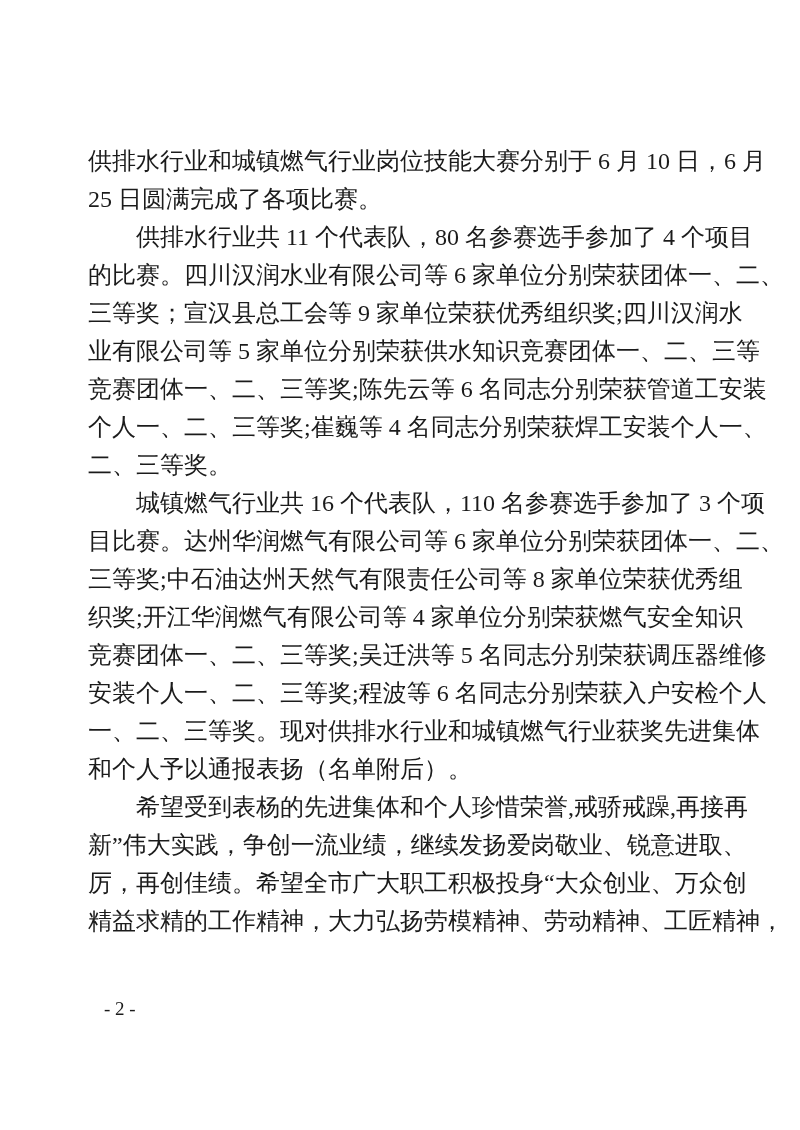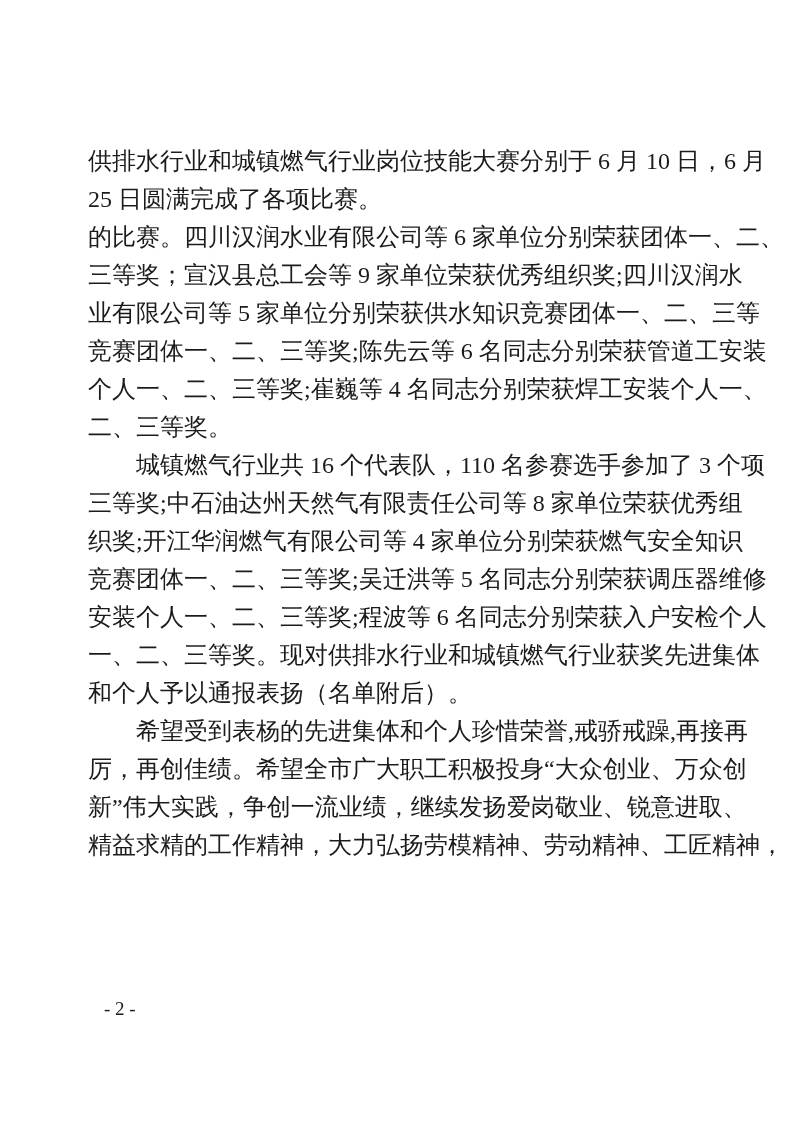--- a/index.html
+++ b/index.html
@@ -47,32 +47,34 @@
     white-space: pre;
   }
 </style>
 </head>
 <body>
 
 <div class="page">
   <div class="doc-body" id="doc-body">
       <div class="line full">供排水行业和城镇燃气行业岗位技能大赛分别于 6 月 10 日，6 月</div>
       <div class="line">25 日圆满完成了各项比赛。</div>
+      <div class="line full indent">供排水行业共 11 个代表队，80 名参赛选手参加了 4 个项目</div>
       <div class="line full">的比赛。四川汉润水业有限公司等 6 家单位分别荣获团体一、二、</div>
       <div class="line full">三等奖；宣汉县总工会等 9 家单位荣获优秀组织奖;四川汉润水</div>
       <div class="line full">业有限公司等 5 家单位分别荣获供水知识竞赛团体一、二、三等</div>
       <div class="line full">竞赛团体一、二、三等奖;陈先云等 6 名同志分别荣获管道工安装</div>
       <div class="line full">个人一、二、三等奖;崔巍等 4 名同志分别荣获焊工安装个人一、</div>
       <div class="line">二、三等奖。</div>
       <div class="line full indent">城镇燃气行业共 16 个代表队，110 名参赛选手参加了 3 个项</div>
+      <div class="line full">目比赛。达州华润燃气有限公司等 6 家单位分别荣获团体一、二、</div>
       <div class="line full">三等奖;中石油达州天然气有限责任公司等 8 家单位荣获优秀组</div>
       <div class="line full">织奖;开江华润燃气有限公司等 4 家单位分别荣获燃气安全知识</div>
       <div class="line full">竞赛团体一、二、三等奖;吴迁洪等 5 名同志分别荣获调压器维修</div>
       <div class="line full">安装个人一、二、三等奖;程波等 6 名同志分别荣获入户安检个人</div>
       <div class="line full">一、二、三等奖。现对供排水行业和城镇燃气行业获奖先进集体</div>
       <div class="line">和个人予以通报表扬（名单附后）。</div>
       <div class="line full indent">希望受到表杨的先进集体和个人珍惜荣誉,戒骄戒躁,再接再</div>
+      <div class="line full">新”伟大实践，争创一流业绩，继续发扬爱岗敬业、锐意进取、</div>
       <div class="line full">厉，再创佳绩。希望全市广大职工积极投身“大众创业、万众创</div>
-      <div class="line full">新”伟大实践，争创一流业绩，继续发扬爱岗敬业、锐意进取、</div>
       <div class="line full">精益求精的工作精神，大力弘扬劳模精神、劳动精神、工匠精神，</div>
     </div>
   <div class="page-footer">- 2 -</div>
 </div>
 
 </body></html>

